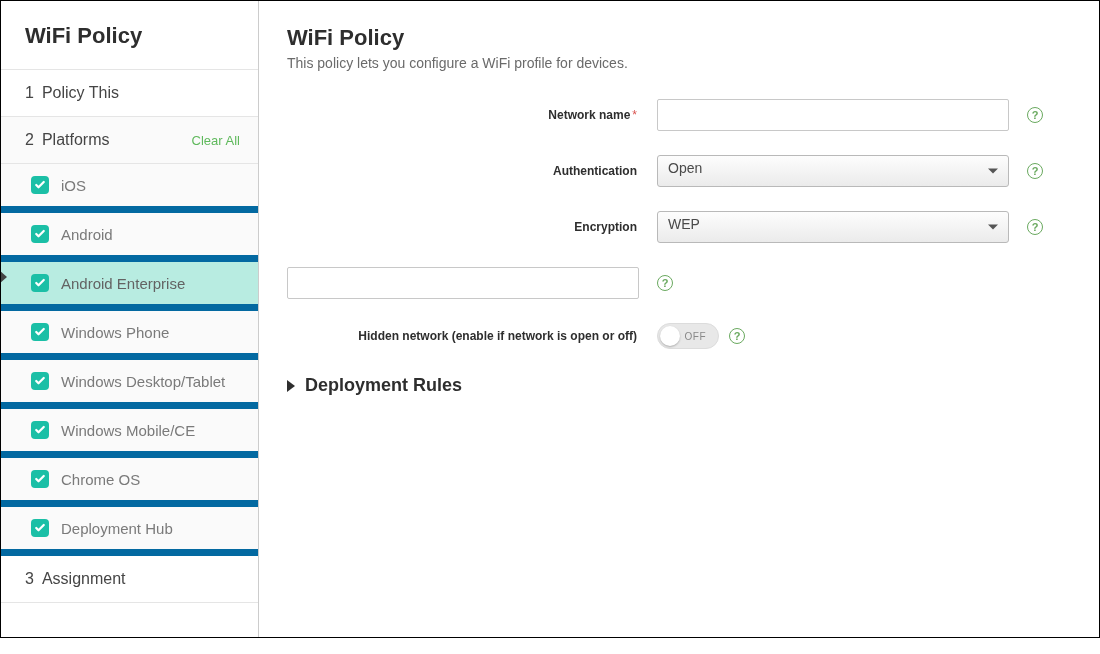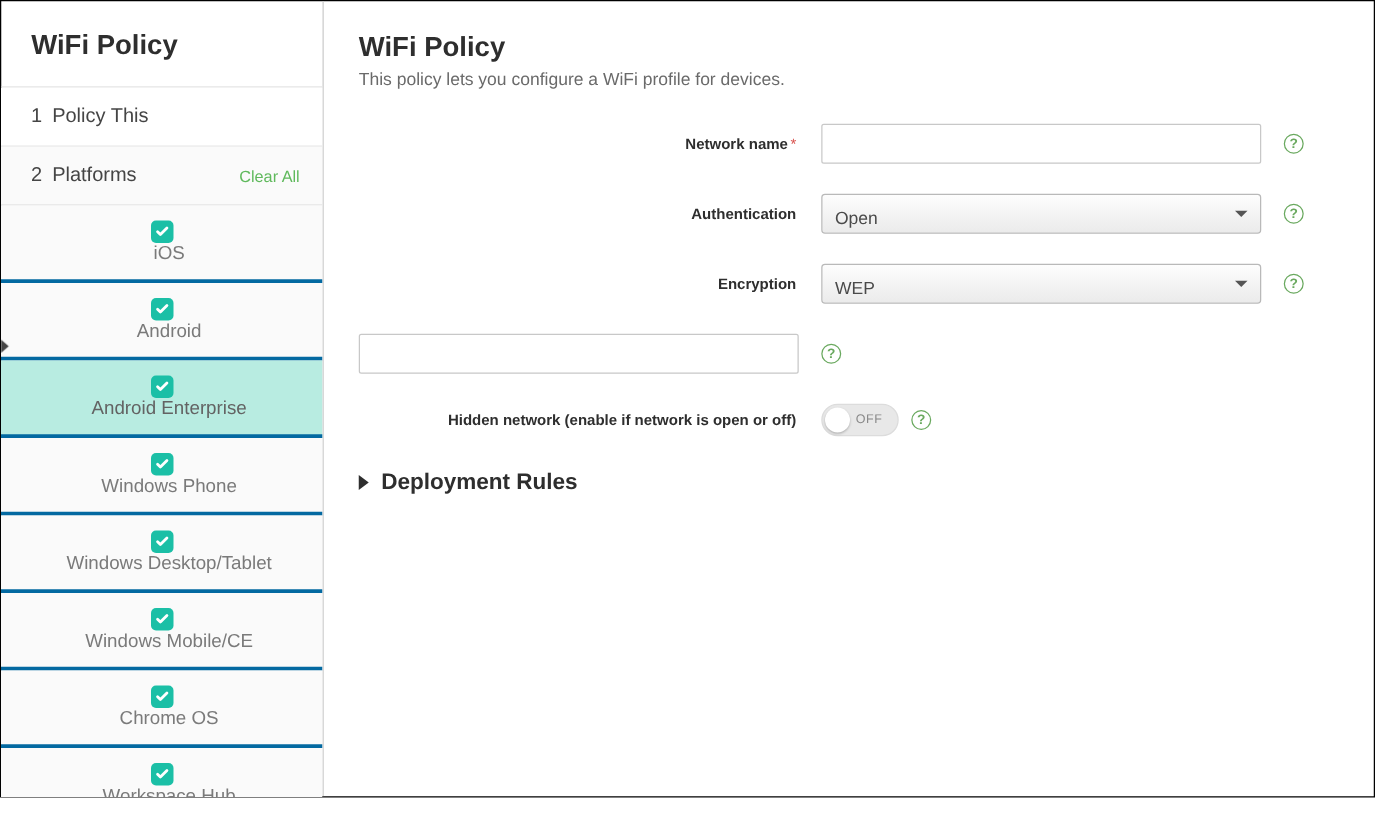--- a/index.html
+++ b/index.html
@@ -53,26 +53,25 @@
   .step-number { margin-right: 8px; }
   .step-clear {
     margin-left: auto;
     font-size: 13px;
     color: #5fb95c;
   }
   .platform-row {
     display: flex;
     align-items: center;
     padding: 12px 18px 12px 30px;
-    border-bottom: 3px solid #0369a1;
+    border-bottom: 7px solid #0369a1;
     background: #fafafa;
     cursor: pointer;
     color: #7a7a7a;
     font-size: 15px;
-    flex-direction: column;
   }
   .platform-row.selected {
     background: #b8ece1;
     color: #636363;
   }
   .platform-row .chk {
     margin-right: 12px;
     flex-shrink: 0;
   }
   .chk {
@@ -163,21 +162,21 @@
   }
   .select {
     width: 100%;
     height: 32px;
     border: 1px solid #b9b9b9;
     border-radius: 3px;
     background: linear-gradient(#fdfdfd, #ebebeb);
     padding: 4px 28px 4px 10px;
     font-size: 14px;
     display: flex;
-    align-items: flex-end;
+    align-items: flex-start;
     position: relative;
     cursor: pointer;
     color: #4a4a4a;
   }
   .select .caret {
     position: absolute;
     right: 10px; top: 50%;
     transform: translateY(-50%);
     width: 0; height: 0;
     border-left: 5px solid transparent;
@@ -317,21 +316,21 @@
             </svg>
           </span>
         <span>Chrome OS</span>
       </div>
       <div class="platform-row">
         <span class="chk">
             <svg viewBox="0 0 16 16">
               <path d="M3 8l3 3 7-7"></path>
             </svg>
           </span>
-        <span>Workspace Hub</span>
+        <span>Deployment Hub</span>
       </div>
 
       <div class="step-row">
         <span class="step-number">3</span>
         <span>Assignment</span>
       </div>
 
     </div>
   </aside>
 

